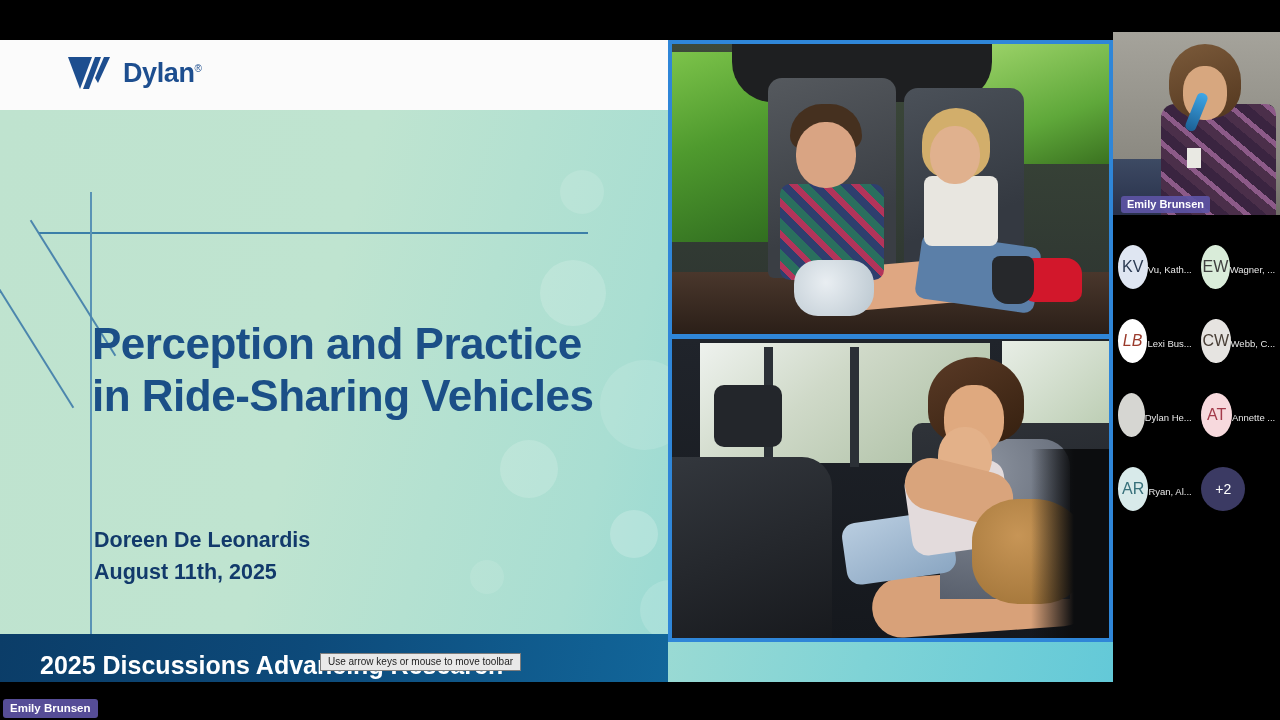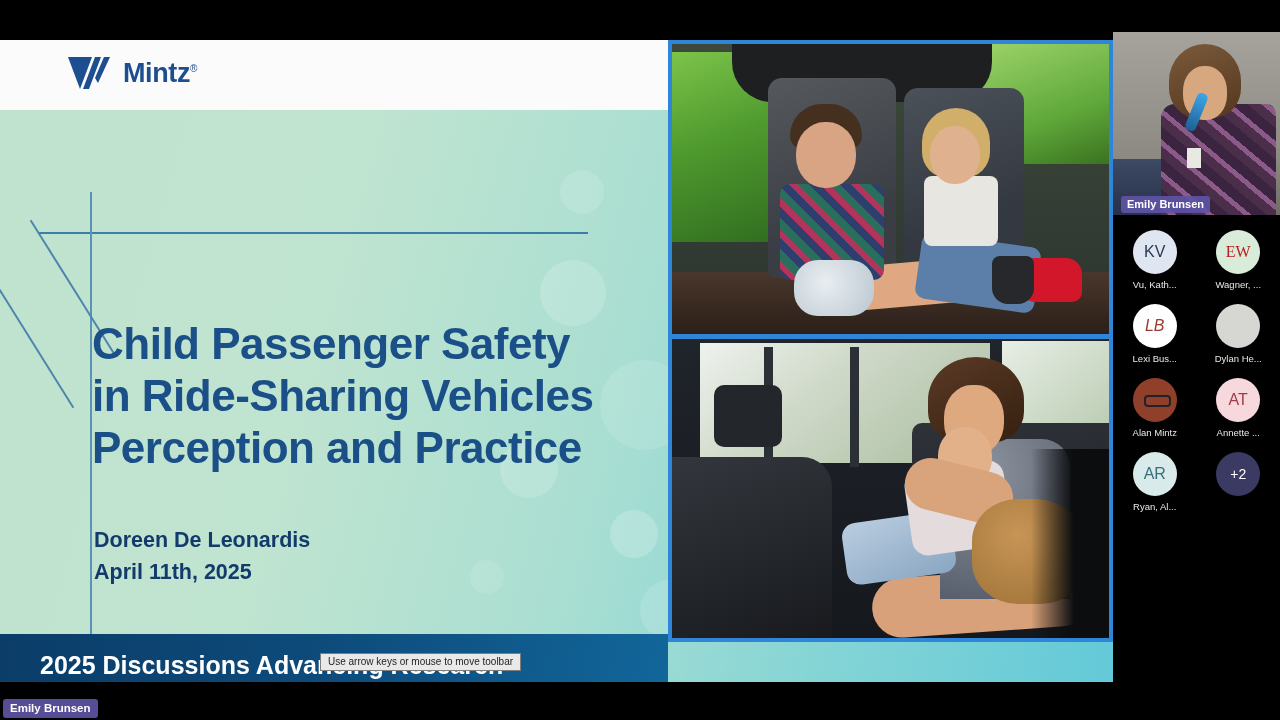--- a/index.html
+++ b/index.html
@@ -205,21 +205,21 @@
     background: rgba(93,84,164,0.92); color: #fff;
     font-size: 11px; font-weight: bold; padding: 2px 6px 3px 6px; border-radius: 3px;
   }
 
   .participants {
     position: absolute; left: 0; top: 218px; width: 167px; height: 502px;
     display: grid; grid-template-columns: repeat(2, 1fr);
     grid-auto-rows: 74px; row-gap: 0px; padding-top: 12px;
     justify-items: center;
   }
-  .p-cell { width: 74px; display: flex; flex-direction: column; align-items: center; }
+  .p-cell { width: 74px; display: flex; flex-direction: row; align-items: center; }
   .p-av {
     width: 44px; height: 44px; border-radius: 50%;
     display: flex; align-items: center; justify-content: center;
     font-size: 16px; font-weight: normal; overflow: hidden; position: relative;
   }
   .p-name { margin-top: 5px; font-size: 9.5px; color: #e8e8e8; white-space: nowrap; }
 
   
   .pa { position:absolute; inset:0; }
   .pa-m { background: radial-gradient(circle at 50% 38%, #e6c4a3 0 34%, #cfa07a 34% 48%, #1f3f7a 48% 100%); }
@@ -241,48 +241,47 @@
 
   <div id="share-region">
 
     <div class="slide-header">
       <div class="logo-wrap">
         <svg class="logo-mark" viewBox="0 0 46 34">
           <polygon points="0,1 24,1 12,33" fill="#1d4e8f"></polygon>
           <polygon points="27,1 33,1 21,33 15,33" fill="#1d4e8f"></polygon>
           <polygon points="36,1 42,1 30,27 27,22" fill="#1d4e8f"></polygon>
         </svg>
-        <div class="logo-text"><span>Mintz</span><span class="logo-reg">®</span></div>
+        <div class="logo-text"><span>Dylan</span><span class="logo-reg">®</span></div>
       </div>
       <div class="tagline"><span>Improving Lives Through Research</span><span class="tagline-reg">®</span></div>
     </div>
 
     <div class="slide-body">
       <div class="bokeh" style="left:540px;top:150px;width:66px;height:66px;"></div>
       <div class="bokeh" style="left:600px;top:250px;width:90px;height:90px;background:rgba(255,255,255,.12);"></div>
       <div class="bokeh" style="left:500px;top:330px;width:58px;height:58px;"></div>
       <div class="bokeh" style="left:610px;top:400px;width:48px;height:48px;background:rgba(255,255,255,.2);"></div>
       <div class="bokeh" style="left:560px;top:60px;width:44px;height:44px;background:rgba(255,255,255,.13);"></div>
       <div class="bokeh" style="left:640px;top:470px;width:60px;height:60px;background:rgba(255,255,255,.14);"></div>
       <div class="bokeh" style="left:470px;top:450px;width:34px;height:34px;background:rgba(255,255,255,.1);"></div>
 
       <div class="deco-h"></div>
       <div class="deco-v"></div>
       <div class="deco-diag"></div>
       <div class="deco-diag2"></div>
 
       <div class="slide-title">
-        <div>Child Passenger Safety</div>
+        <div>Perception and Practice</div>
         <div>in Ride-Sharing Vehicles</div>
-        <div>Perception and Practice</div>
       </div>
 
       <div class="slide-presenter">
         <div>Doreen De Leonardis</div>
-        <div>April 11th, 2025</div>
+        <div>August 11th, 2025</div>
       </div>
 
       <div class="slide-banner">
         <div class="banner-text">
           <div>2025 Discussions Advancing Research</div>
           <div>in Transportation Safety (DARTS)</div>
         </div>
       </div>
     </div>
 
@@ -349,40 +348,38 @@
       <div class="speaker-nametag">Emily Brunsen</div>
     </div>
 
     <div class="participants">
 
         <div class="p-cell">
           <div class="p-av" style="background: rgb(223, 230, 242); color: rgb(43, 58, 82);">KV</div>
           <div class="p-name">Vu, Kath...</div>
         </div>
         <div class="p-cell">
-          <div class="p-av" style="background: rgb(217, 236, 217); color: #b91c1c; font-family: Liberation Serif, serif;">EW</div>
+          <div class="p-av" style="background: rgb(217, 236, 217); color: #404040;">EW</div>
           <div class="p-name">Wagner, ...</div>
         </div>
         <div class="p-cell">
           <div class="p-av" style="background: #ffffff; color: rgb(154, 58, 43); font-style: italic;">LB</div>
           <div class="p-name">Lexi Bus...</div>
+        </div>
+        <div class="p-cell">
+          <div class="p-av" style="background: rgb(230, 228, 225); color: rgb(74, 64, 56);">CW</div>
+          <div class="p-name">Webb, C...</div>
         </div>
         <div class="p-cell">
           <div class="p-av pa-dylan" style="background: rgb(214, 214, 210); color: rgb(51, 51, 51);">
             <span class="pa"></span>
           </div>
           <div class="p-name">Dylan He...</div>
         </div>
         <div class="p-cell">
-          <div class="p-av pa-alan" style="background: rgb(143, 63, 42); color: rgb(255, 255, 255);">
-            <span class="pa"></span>
-          </div>
-          <div class="p-name">Alan Mintz</div>
-        </div>
-        <div class="p-cell">
           <div class="p-av" style="background: rgb(247, 217, 221); color: rgb(163, 58, 74);">AT</div>
           <div class="p-name">Annette ...</div>
         </div>
         <div class="p-cell">
           <div class="p-av" style="background: rgb(216, 234, 234); color: rgb(55, 112, 122);">AR</div>
           <div class="p-name">Ryan, Al...</div>
         </div>
         <div class="p-cell">
           <div class="p-av p-overflow" style="background: rgb(59, 58, 99); color: rgb(255, 255, 255);">+2</div>
         </div>

